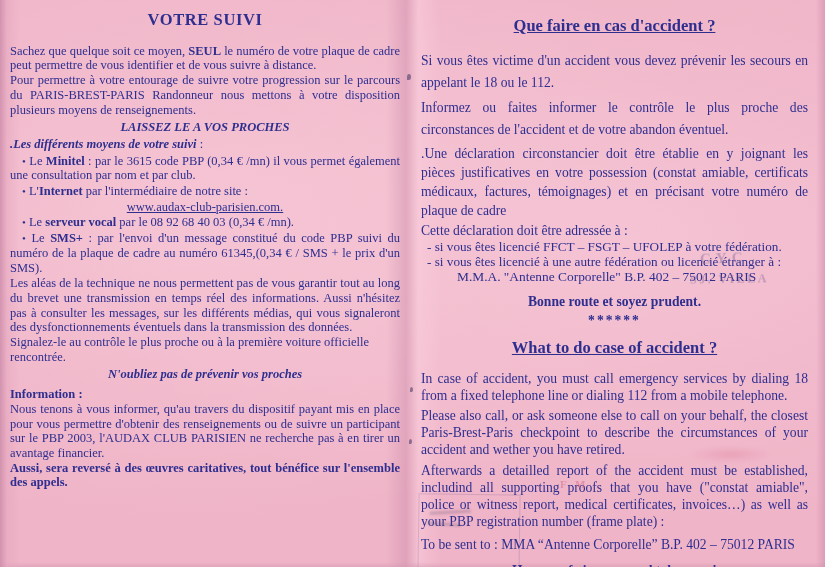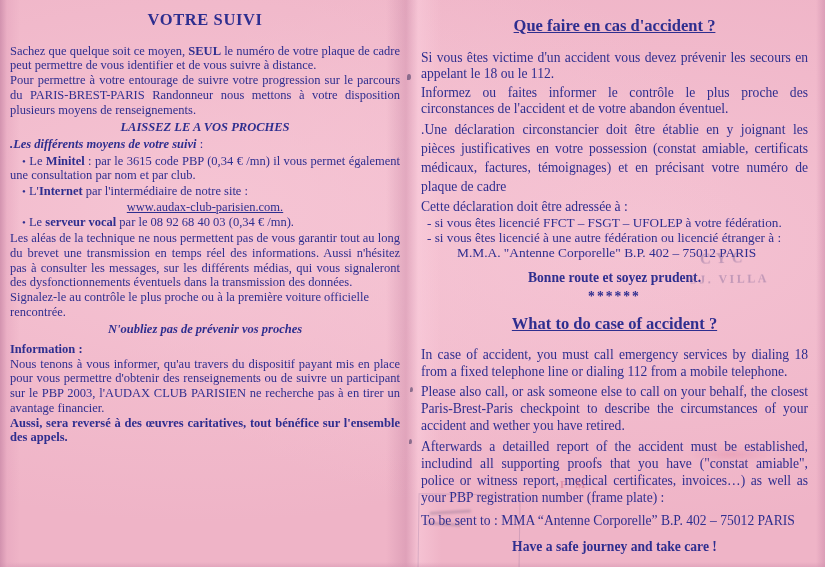--- a/index.html
+++ b/index.html
@@ -27,21 +27,21 @@
   .lead{margin:2px 0 2px;}
   .bullet{text-indent:12px;margin:1px 0;}
   .bullet-dot{font-size:11px;}
   .linkline{text-align:center;margin:0 0 1px;}
   .lheading{margin-top:5px;font-weight:bold;}
   .lheading .b{font-weight:bold;}
   .reminder{font-weight:bold;font-style:italic;text-align:center;margin:3px 0 3px;}
   .boldpara{font-weight:bold;}
   .rtitle{font-size:16.5px;font-weight:bold;text-align:center;text-decoration:underline;margin:8px 0 13px;line-height:22px;}
   .rtitle2{font-size:16.5px;font-weight:bold;text-align:center;text-decoration:underline;margin:8px 0 11px;line-height:22px;}
-  .rp{line-height:16px;margin:0 0 3px;font-family:Liberation Serif, serif;}
+  .rp{line-height:22px;margin:0 0 3px;font-family:Liberation Serif, serif;}
   .rp3{line-height:19px;margin:0 0 2px;}
   .tight{line-height:15px;margin:0;padding-left:6px;font-size:13.2px;}
   .cette{line-height:17px;margin:0;}
   .addr{line-height:15.5px;margin:0;padding-left:36px;font-size:13.4px;}
   .closing{text-align:center;font-weight:bold;margin:7px 0 2px;line-height:19px;}
   .stars{text-align:center;margin:0 0 0;letter-spacing:2px;line-height:16px;font-weight:bold;}
   .ep{line-height:17.2px;margin:0 0 3px;}
   .sendto{line-height:17px;margin:6px 0 9px;}
   .closing-en{text-align:center;font-weight:bold;line-height:17px;}
   
@@ -68,20 +68,21 @@
 
     <p class="lead"><span class="b i">.Les différents moyens de votre suivi</span><span> :</span></p>
 
     <p class="bullet just"><span class="bullet-dot">•</span> <span><span>Le </span><span class="b">Minitel</span><span> : par le 3615 code PBP  (0,34 € /mn) il vous permet également une consultation par nom et par club.</span></span></p>
 
     <p class="bullet"><span class="bullet-dot">•</span> <span><span>L'</span><span class="b">Internet</span><span> par l'intermédiaire de notre site :</span></span></p>
     <p class="linkline"><span class="u">www.audax-club-parisien.com.</span></p>
 
     <p class="bullet"><span class="bullet-dot">•</span> <span><span>Le </span><span class="b">serveur vocal</span><span> par le 08 92 68 40 03 (0,34 € /mn).</span></span></p>
 
+    <p class="bullet just"><span class="bullet-dot">•</span> <span><span>Le </span><span class="b">SMS+</span><span> : par l'envoi d'un message constitué du code PBP suivi du numéro  de la plaque de cadre au numéro 61345,(0,34 € / SMS + le prix d'un SMS).</span></span></p>
 
     <p class="just">Les aléas de la technique ne nous permettent pas de vous garantir tout au long du brevet une transmission en temps réel des informations. Aussi n'hésitez pas à consulter les messages, sur les différents médias, qui vous signaleront des dysfonctionnements éventuels dans la transmission des données.</p>
 
     <p>Signalez-le au contrôle le plus proche ou à la première voiture officielle rencontrée.</p>
 
     <p class="reminder">N'oubliez pas de prévenir vos proches</p>
 
     <p class="lheading">Information :</p>
     <p class="just">Nous tenons à vous informer, qu'au travers du dispositif payant mis en place pour vous permettre d'obtenir des renseignements ou de suivre un participant  sur le PBP 2003,  l'AUDAX CLUB PARISIEN ne recherche pas à en tirer un avantage financier.</p>
     <p class="just boldpara">Aussi, sera reversé à des œuvres caritatives, tout bénéfice sur l'ensemble des appels.</p>

